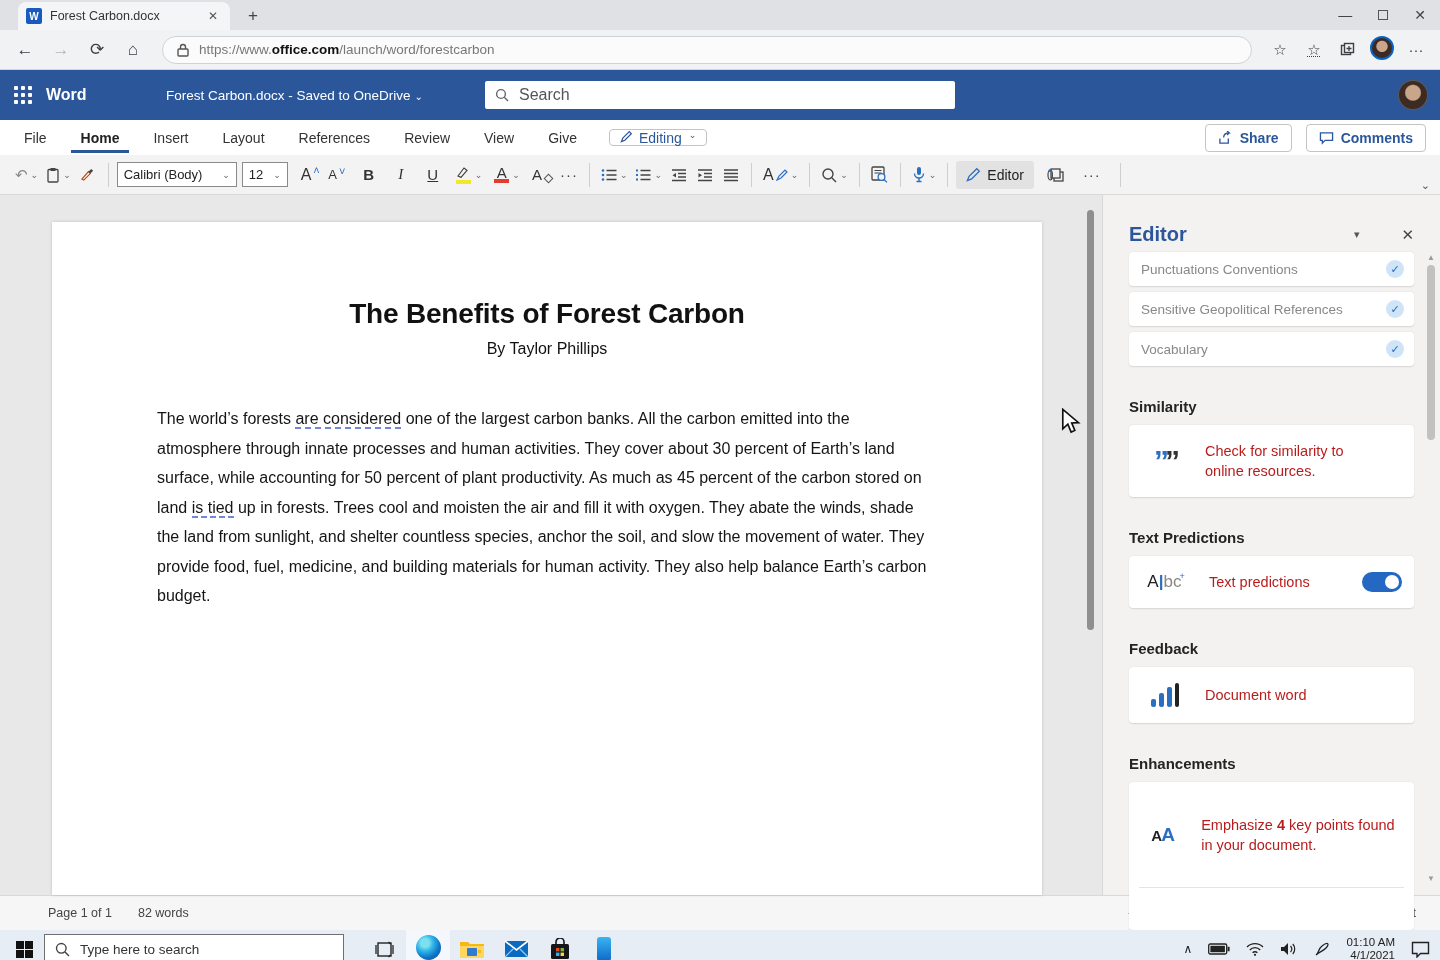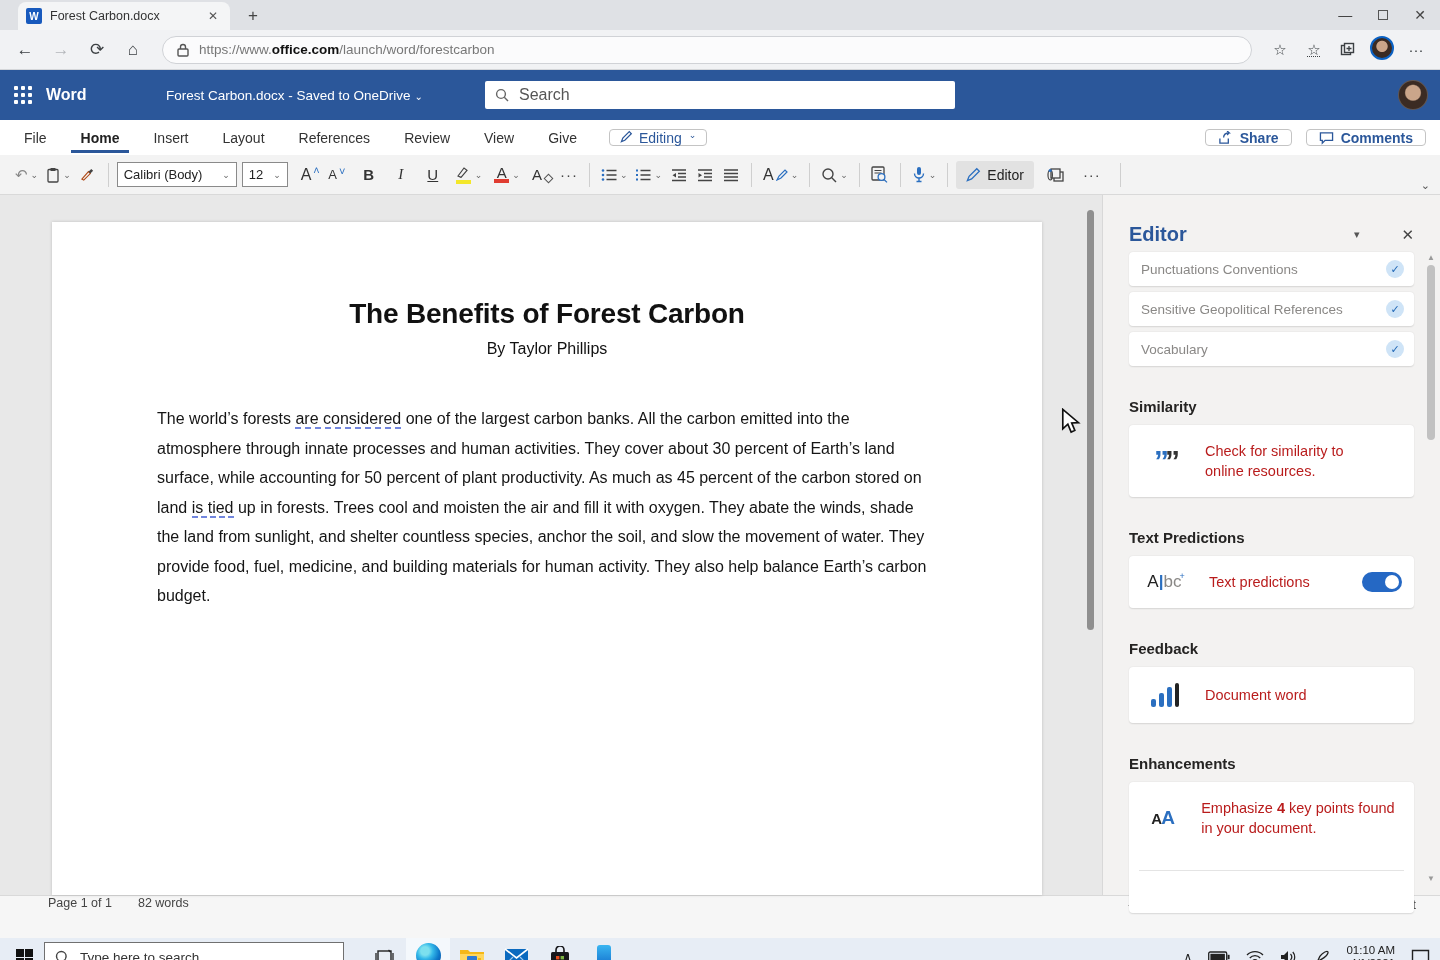--- a/index.html
+++ b/index.html
@@ -38,21 +38,21 @@
              display:flex; align-items:center; padding:0 10px; color:#555; font-size:16px; gap:10px; }
   .havatar { position:absolute; right:12px; width:30px; height:30px; border-radius:50%; background:radial-gradient(circle at 50% 42%, #caa58a 0 34%, #3b2b23 40% 100%); border:1px solid #fff3; }
 
   
   .ribbontabs { height:35px; background:#fff; display:flex; align-items:center; padding:0 14px; font-size:14px; color:#333; position:relative; }
   .rtab { padding:7px 10px; margin-right:14px; }
   .rtab.active { color:#222; font-weight:bold; border-bottom:3px solid #2b579a; padding-bottom:4px; }
   .editing-btn { border:1px solid #c4c4c4; border-radius:4px; height:17px; display:flex; align-items:flex-start; gap:6px; padding:0 10px;
                  color:#2b579a; font-size:14px; margin-left:8px; background:#fff; }
   .right-btns { position:absolute; right:14px; display:flex; gap:14px; }
-  .pill-btn { border:1px solid #c4c4c4; border-radius:4px; height:17px; display:flex; align-items:center; gap:7px; padding:0 12px;
+  .pill-btn { border:1px solid #c4c4c4; border-radius:4px; height:28px; display:flex; align-items:center; gap:7px; padding:0 12px;
               color:#2b579a; font-size:14px; font-weight:bold; background:#fff; }
 
   
   .ribbonbar { height:40px; background:#f3f3f3; border-bottom:1px solid #d9d9d9; display:flex; align-items:center; padding:0 12px; gap:2px; font-size:15px; color:#333; position:relative; }
   .tool { height:28px; min-width:24px; display:flex; align-items:center; justify-content:center; padding:0 3px; gap:2px; }
   .caret { font-size:9px; color:#666; margin-left:1px; }
   .sep { width:1px; height:24px; background:#cfcfcf; margin:0 6px; }
   .combo { background:#fff; border:1px solid #8a8a8a; height:25px; display:flex; align-items:center; justify-content:space-between; padding:0 6px; font-size:13px; color:#222; }
   .glyph { font-size:15px; color:#333; }
   .editor-btn { background:#e2e2e2; border-radius:3px; height:28px; display:flex; align-items:center; gap:6px; padding:0 10px; font-size:14px; color:#222; }
@@ -87,30 +87,30 @@
   .toggle { width:40px; height:20px; border-radius:10px; background:#2568c4; position:relative; margin-left:auto; }
   .toggle::after { content:""; position:absolute; right:3px; top:3px; width:14px; height:14px; border-radius:50%; background:#fff; }
   .abc-ico { width:48px; text-align:center; font-size:17px; position:relative; white-space:nowrap; }
   .abc-A { color:#222; } .abc-bar { color:#2b6fc0; font-weight:bold; } .abc-bc { color:#8a8886; }
   .abc-spark { color:#2b6fc0; font-size:9px; position:relative; top:-8px; left:-2px; }
   .stats-ico { width:44px; display:flex; align-items:flex-end; justify-content:center; gap:3px; height:24px; }
   .stats-ico i { width:5px; border-radius:2px; display:block; }
   .aa-ico { width:44px; text-align:center; font-weight:bold; }
   .aa1 { color:#222; font-size:15px; } .aa2 { color:#2b6fc0; font-size:19px; margin-left:-1px; }
   .enh-card { flex-direction:column; align-items:stretch; padding:0; }
-  .enh-row { display:flex; align-items:center; gap:18px; padding:16px 12px 14px 14px; }
+  .enh-row { display:flex; align-items:center; gap:18px; padding:16px 12px 14px 14px;margin-top:17px; }
   .enh-div { height:1px; background:#e4e4e4; margin:0 10px; }
   .enh-stub { height:24px; }
   .panel-scroll { position:absolute; right:3px; top:0; width:12px; height:100%; }
   .ps-up { position:absolute; top:58px; left:0; width:12px; text-align:center; color:#9a9a9a; font-size:8px; }
   .ps-thumb { position:absolute; top:70px; left:2px; width:8px; height:175px; background:#c1c1c1; border-radius:4px; }
   .ps-down { position:absolute; bottom:12px; left:0; width:12px; text-align:center; color:#9a9a9a; font-size:8px; }
 
   
-  .statusbar { height:43px; background:#f6f6f6; border-top:1px solid #d9d9d9; display:flex; align-items:flex-start; font-size:12.5px; color:#444; padding:0 14px; }
+  .statusbar { height:35px; background:#f6f6f6; border-top:1px solid #d9d9d9; display:flex; align-items:center; font-size:12.5px; color:#444; padding:0 14px; }
   .statusbar .left { display:flex; gap:26px; flex:1; padding-left:34px; }
   .statusbar .right { display:flex; gap:24px; align-items:center; padding-right:10px; }
 
   
   .taskbar { height:38px; background:#e7edf5; display:flex; align-items:center; padding:0 4px; position:relative; }
   .startbtn { width:40px; display:flex; justify-content:center; }
   .tsearch { width:300px; height:30px; background:#fff; border:1.5px solid #707070; display:flex; align-items:center; gap:10px; padding:0 10px; font-size:13.5px; color:#333; }
   .tb-slot { width:44px; height:38px; display:flex; align-items:center; justify-content:center; }
   .tb-slot.active { background:#f4f8fc; border-bottom:3px solid #0067c0; }
   .edge-logo { width:25px; height:25px; border-radius:50%; background:radial-gradient(circle at 36% 32%, #7ce0ee 0 18%, #35b9e9 34%, #0c77c9 62%, #123f8f 100%); }

